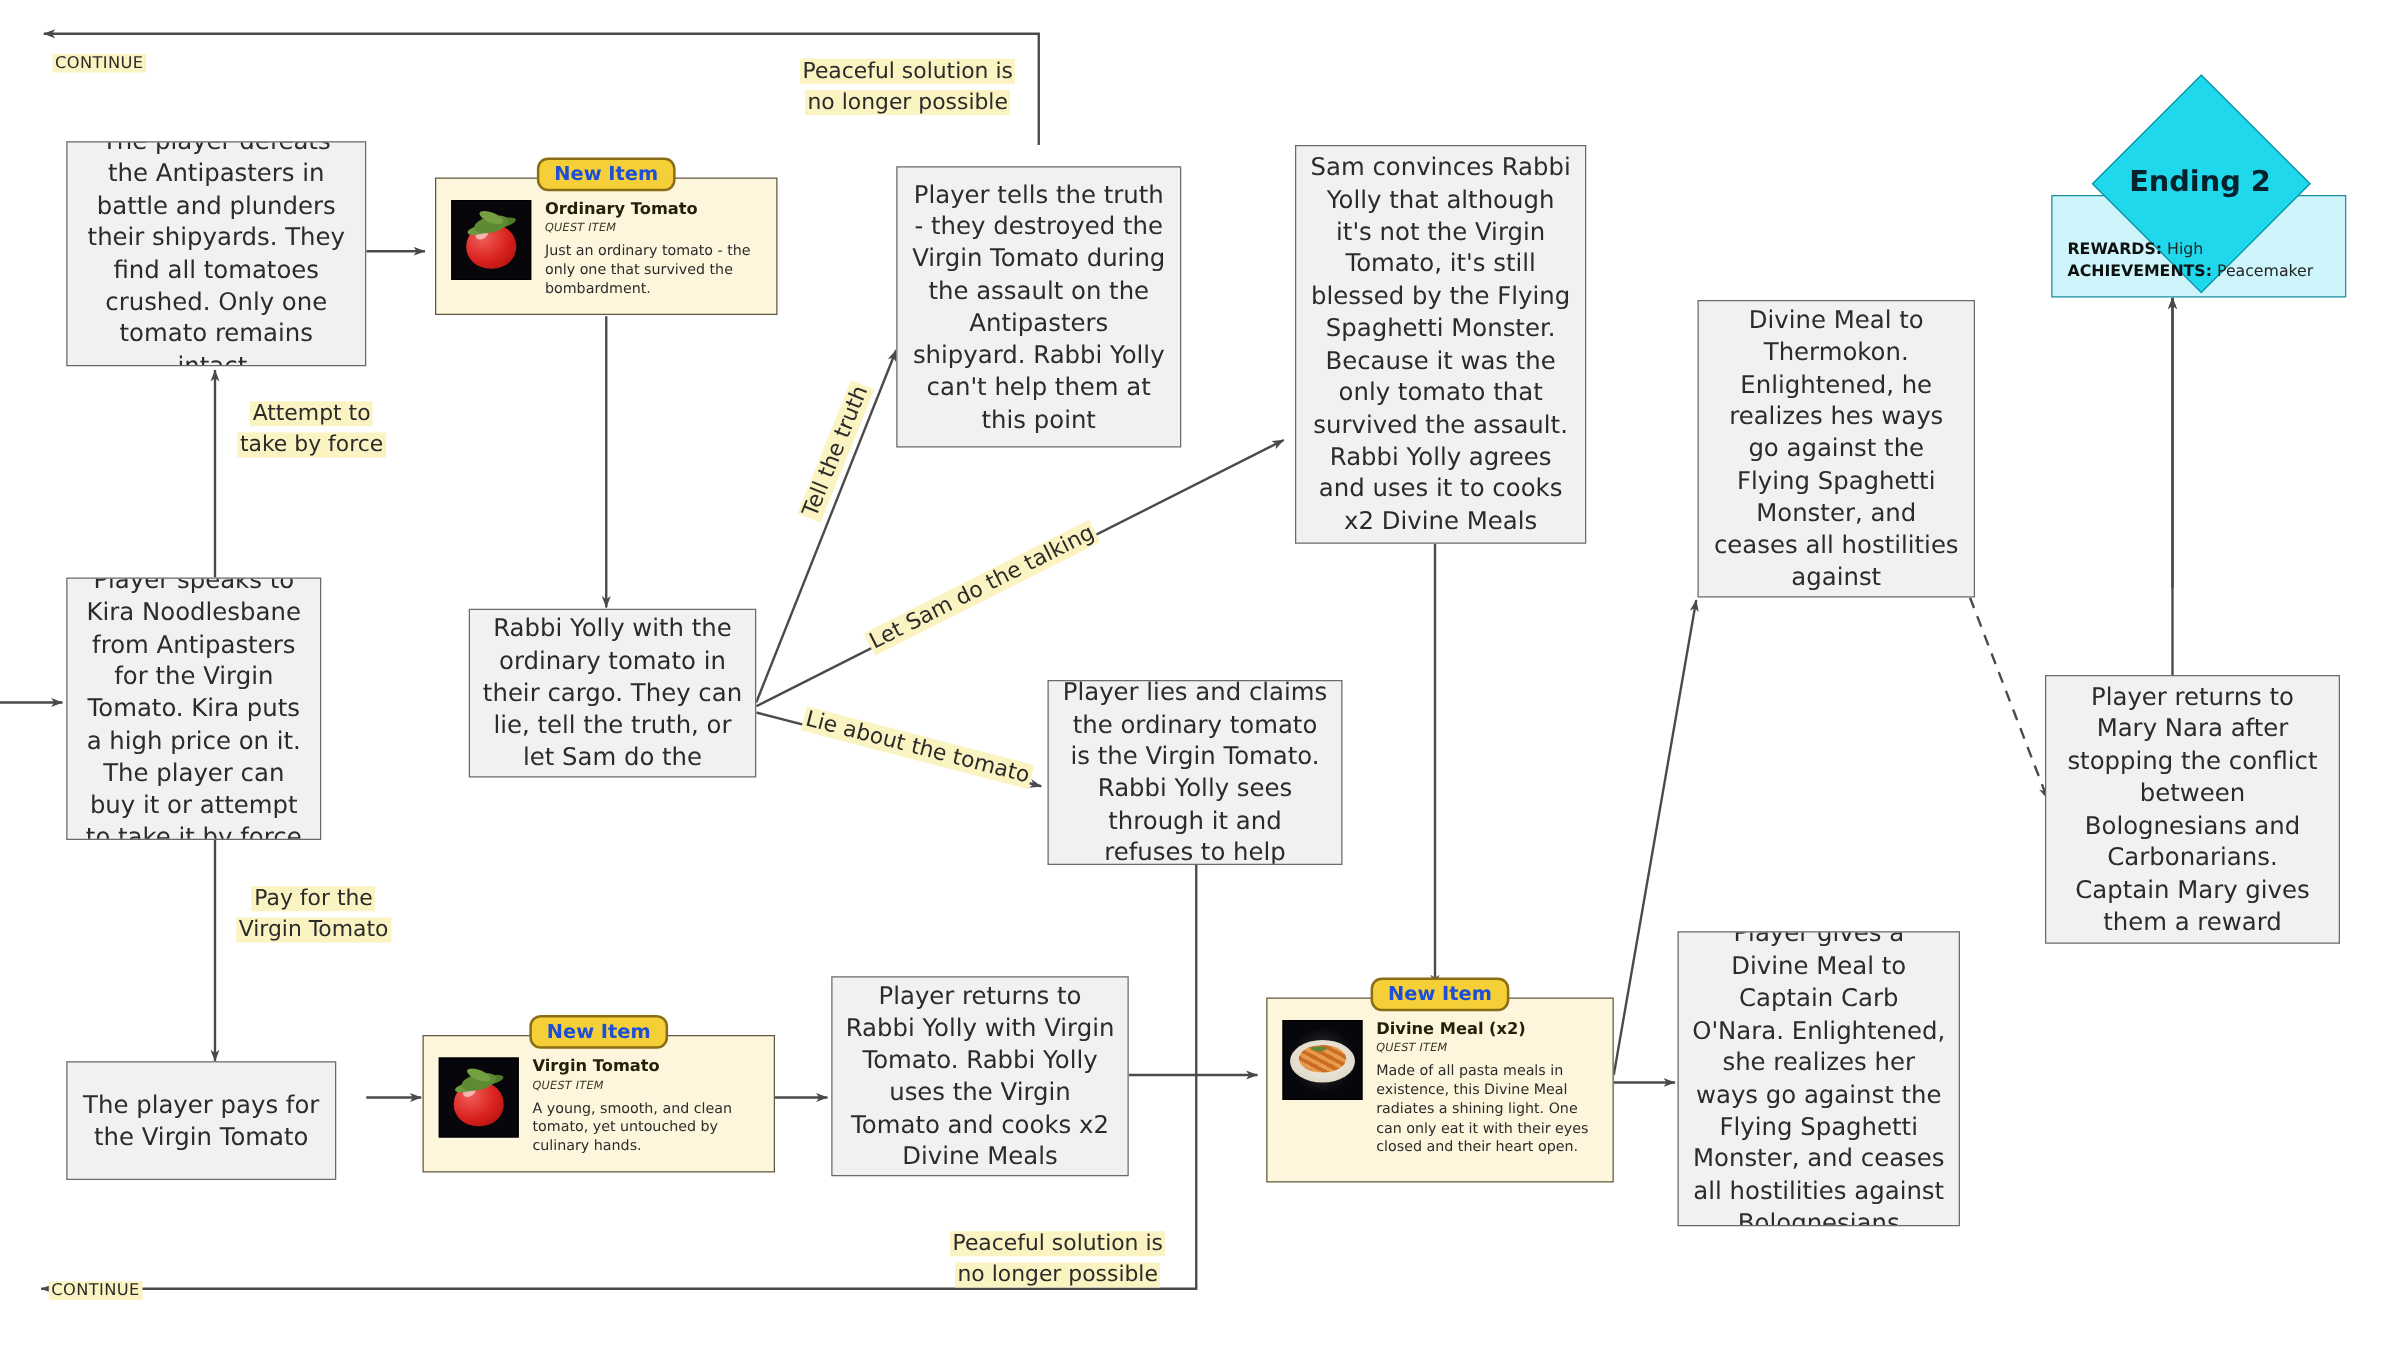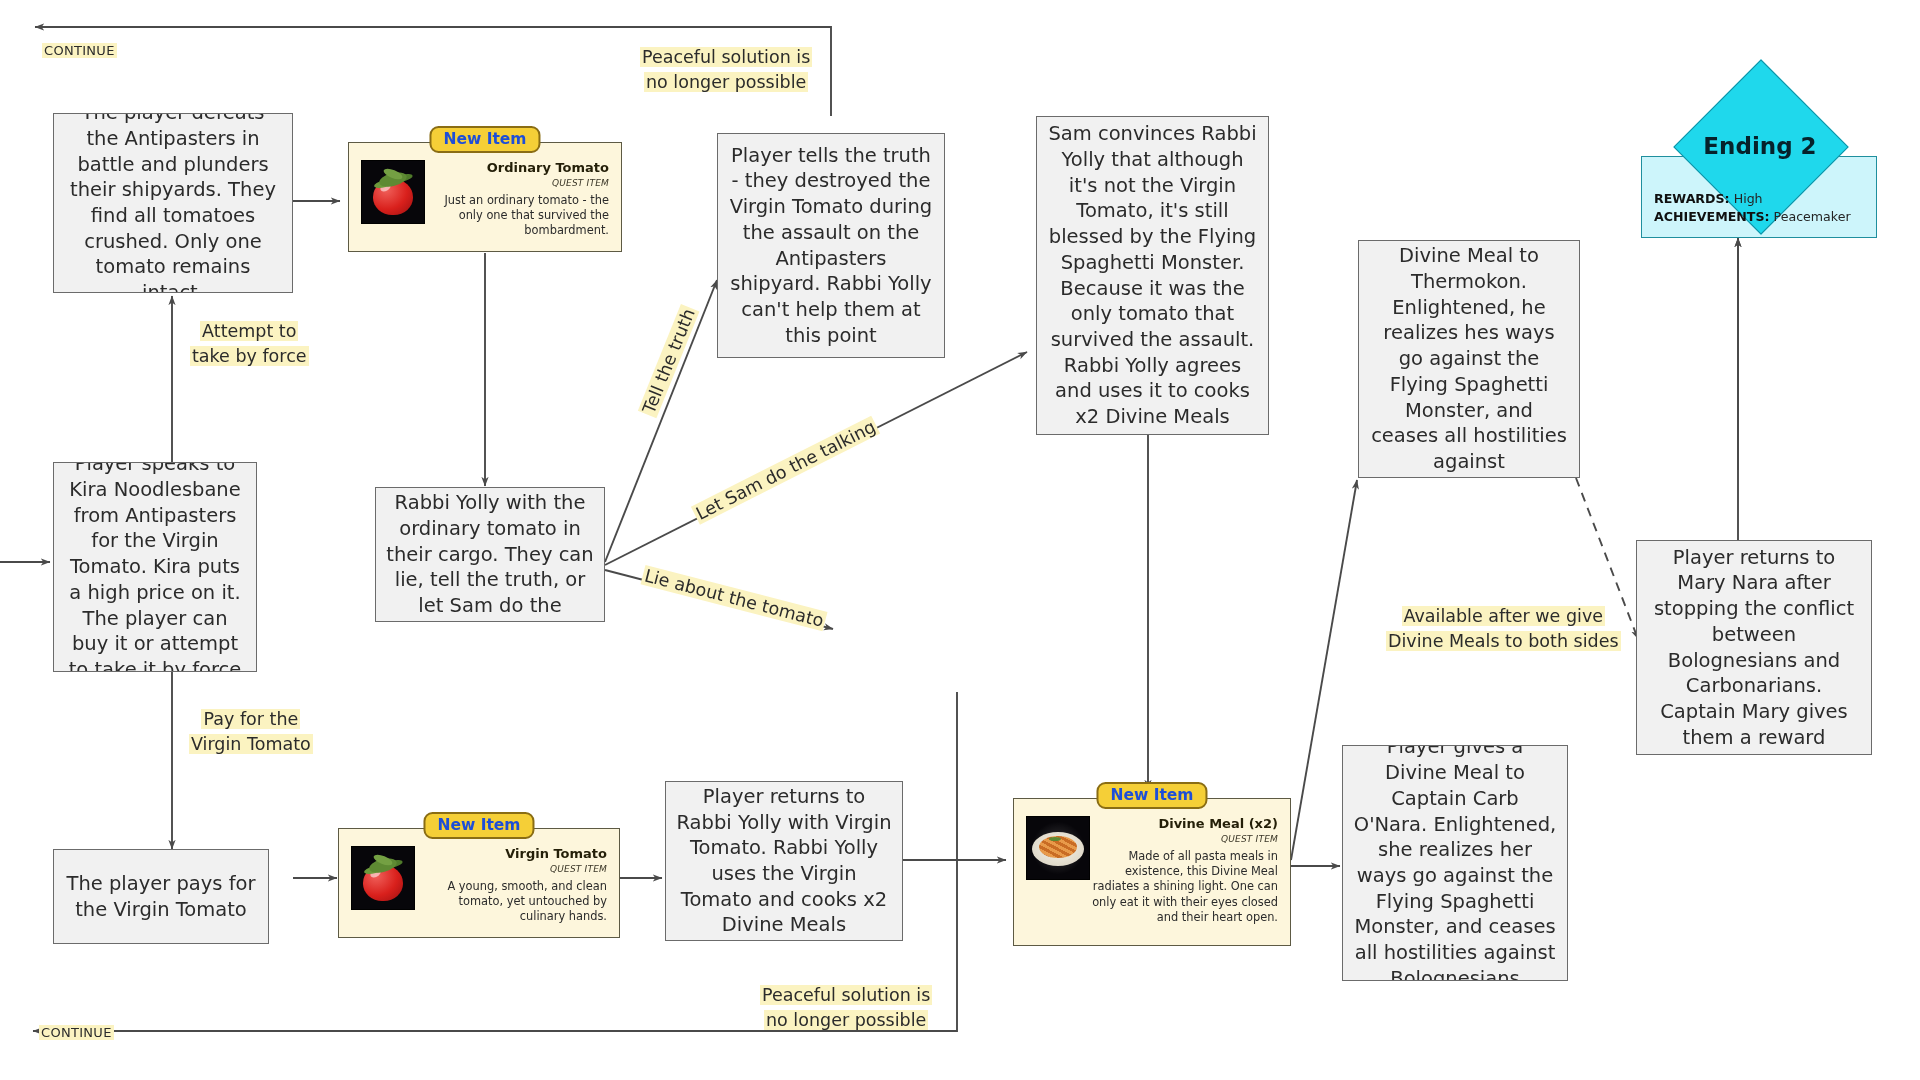--- a/index.html
+++ b/index.html
@@ -64,25 +64,24 @@
     border-radius: 9px;
     font-size: 15.5px;
     font-weight: bold;
     color: #1d4ed8;
     padding: 2px 12px 3px 12px;
     white-space: nowrap;
     z-index: 4;
   }
   .item-body {
     display: flex;
-    gap: 1px;
+    gap: 11px;
     padding: 17px 12px 10px 12px;
     box-sizing: border-box;
     height: 100%;
-    text-align: right;
   }
   .item-thumb {
     width: 62px;
     height: 62px;
     flex: 0 0 62px;
     background: #07060a;
     border: 1px solid #000;
     position: relative;
     overflow: hidden;
   }
@@ -298,20 +297,23 @@
   </div>
 
   <div class="node" style="left:717px; top:133px; width:228px; height:225px;">
     <span>Player tells the truth - they destroyed the Virgin Tomato during the assault on the Antipasters shipyard. Rabbi Yolly can't help them at this point</span>
   </div>
 
   <div class="node" style="left:1036px; top:116px; width:233px; height:319px;">
     <span>Sam convinces Rabbi Yolly that although it's not the Virgin Tomato, it's still blessed by the Flying Spaghetti Monster. Because it was the only tomato that survived the assault. Rabbi Yolly agrees and uses it to cooks x2 Divine Meals</span>
   </div>
 
+  <div class="node" style="left:838px; top:544px; width:236px; height:148px;">
+    <span>Player lies and claims the ordinary tomato is the Virgin Tomato. Rabbi Yolly sees through it and refuses to help</span>
+  </div>
 
   <div class="node" style="left:665px; top:781px; width:238px; height:160px;">
     <span>Player returns to Rabbi Yolly with Virgin Tomato. Rabbi Yolly uses the Virgin Tomato and cooks x2 Divine Meals</span>
   </div>
 
   <div class="node" style="left:1358px; top:240px; width:222px; height:238px;">
     <span>Player gives a Divine Meal to Thermokon. Enlightened, he realizes hes ways go against the Flying Spaghetti Monster, and ceases all hostilities against Carbonarians</span>
   </div>
 
   <div class="node" style="left:1342px; top:745px; width:226px; height:236px;">
@@ -419,18 +421,14 @@
   </div>
 
   <div class="elabel rot" style="left:690px; top:505px; transform: rotate(-26.8deg);">
     <i>Let Sam do the talking</i>
   </div>
 
   <div class="elabel rot" style="left:646px; top:563px; transform: rotate(14.5deg);">
     <i>Lie about the tomato</i>
   </div>
 
-  <div class="elabel center" style="left:1386px; top:604px;">
-    <i>Available after we give</i><br>
-    <i>Divine Meals to both sides</i>
-  </div>
 
 </div>
 
 </body></html>

